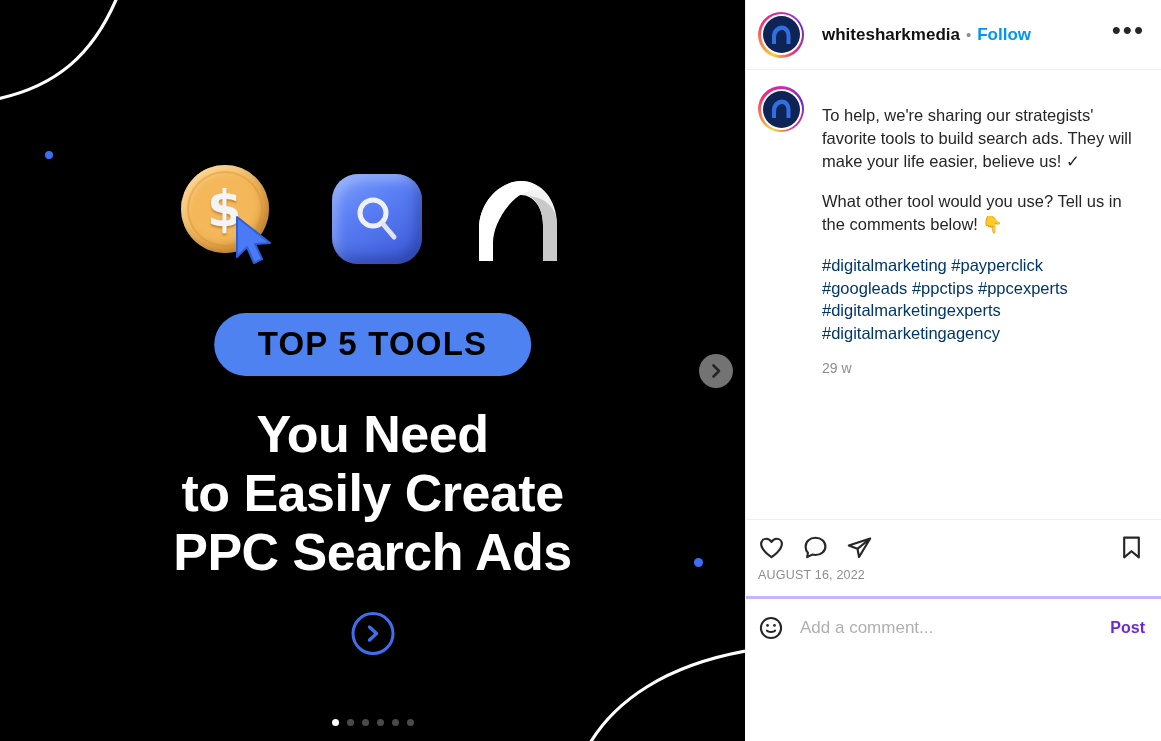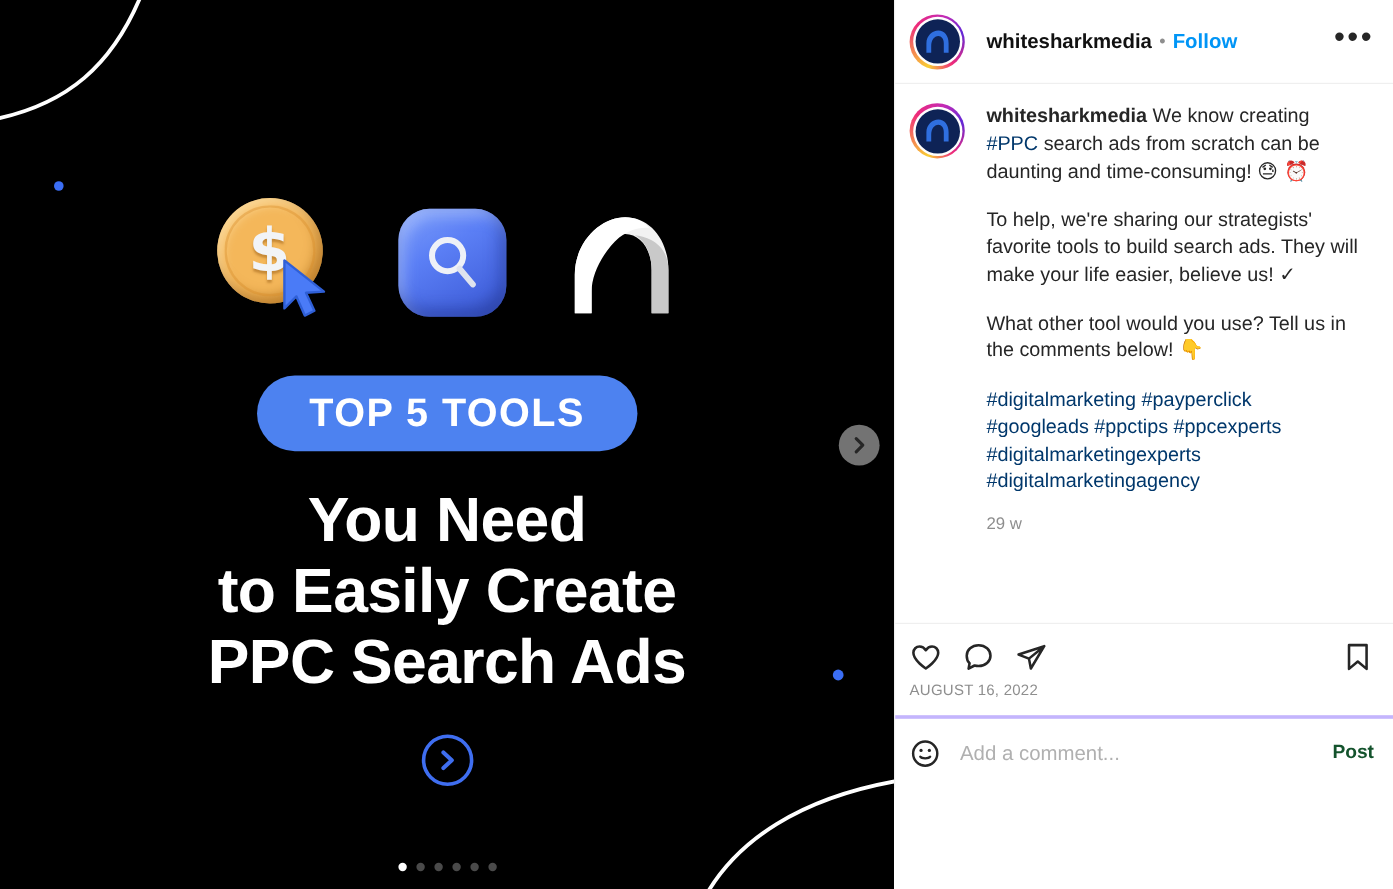--- a/index.html
+++ b/index.html
@@ -105,21 +105,21 @@
 
   
   .pill {
     position: absolute;
     left: 50%;
     transform: translateX(-50%);
     top: 313px;
     background: #4d82f0;
     border-radius: 40px;
     padding: 14px 44px 16px;
-    color: #ffffff;
+    color: #000000;
     font-size: 33px;
     font-weight: bold;
     letter-spacing: 1.2px;
     line-height: 1;
     white-space: nowrap;
     font-family: "Liberation Sans", sans-serif;
   }
 
   .headline {
     position: absolute;
@@ -334,21 +334,21 @@
     font-size: 17px;
     color: #262626;
     font-family: "Liberation Sans", sans-serif;
     background: transparent;
   }
   .comment-input::placeholder { color: #b0b0b0; }
   .post-btn {
     flex: 0 0 auto;
     font-size: 16px;
     font-weight: bold;
-    color: #14532d;
+    color: #6d28d9;
     cursor: pointer;
   }
 </style>
 </head>
 <body>
 
 <div class="post">
 
   <div class="media">
 
@@ -443,21 +443,20 @@
         <div class="caption-avatar">
           <div class="avatar-inner">
             <div class="avatar-img">
               <svg width="26" height="24" viewBox="0 0 26 24">
                 <path d="M4 21 L4 13 C4 7, 9 2.5, 14 2.5 C19 2.5, 22.5 7, 22.5 13 L22.5 21 L18.5 21 L18.5 13 C18.5 9.5, 16.5 7, 14 7 C10.5 7, 8 10.5, 8 15.5 L8 21 Z" fill="#2f6fe0"></path>
               </svg>
             </div>
           </div>
         </div>
         <div class="caption-body">
-          <div><span class="caption-author">whitesharkmedia</span><span> We know creating </span><span class="hashtag">#PPC</span><span> search ads from scratch can be daunting and time-consuming! </span><span class="emoji">😓 ⏰</span></div>
           <div class="cap-p">To help, we're sharing our strategists' favorite tools to build search ads. They will make your life easier, believe us! ✓</div>
           <div class="cap-p">What other tool would you use? Tell us in the comments below! 👇</div>
           <div class="cap-p hashtag">
             <span class="hashtag">#digitalmarketing</span>
             <span class="hashtag">#payperclick</span>
             <span class="hashtag">#googleads</span>
             <span class="hashtag">#ppctips</span>
             <span class="hashtag">#ppcexperts</span>
             <span class="hashtag">#digitalmarketingexperts</span>
             <span class="hashtag">#digitalmarketingagency</span>

